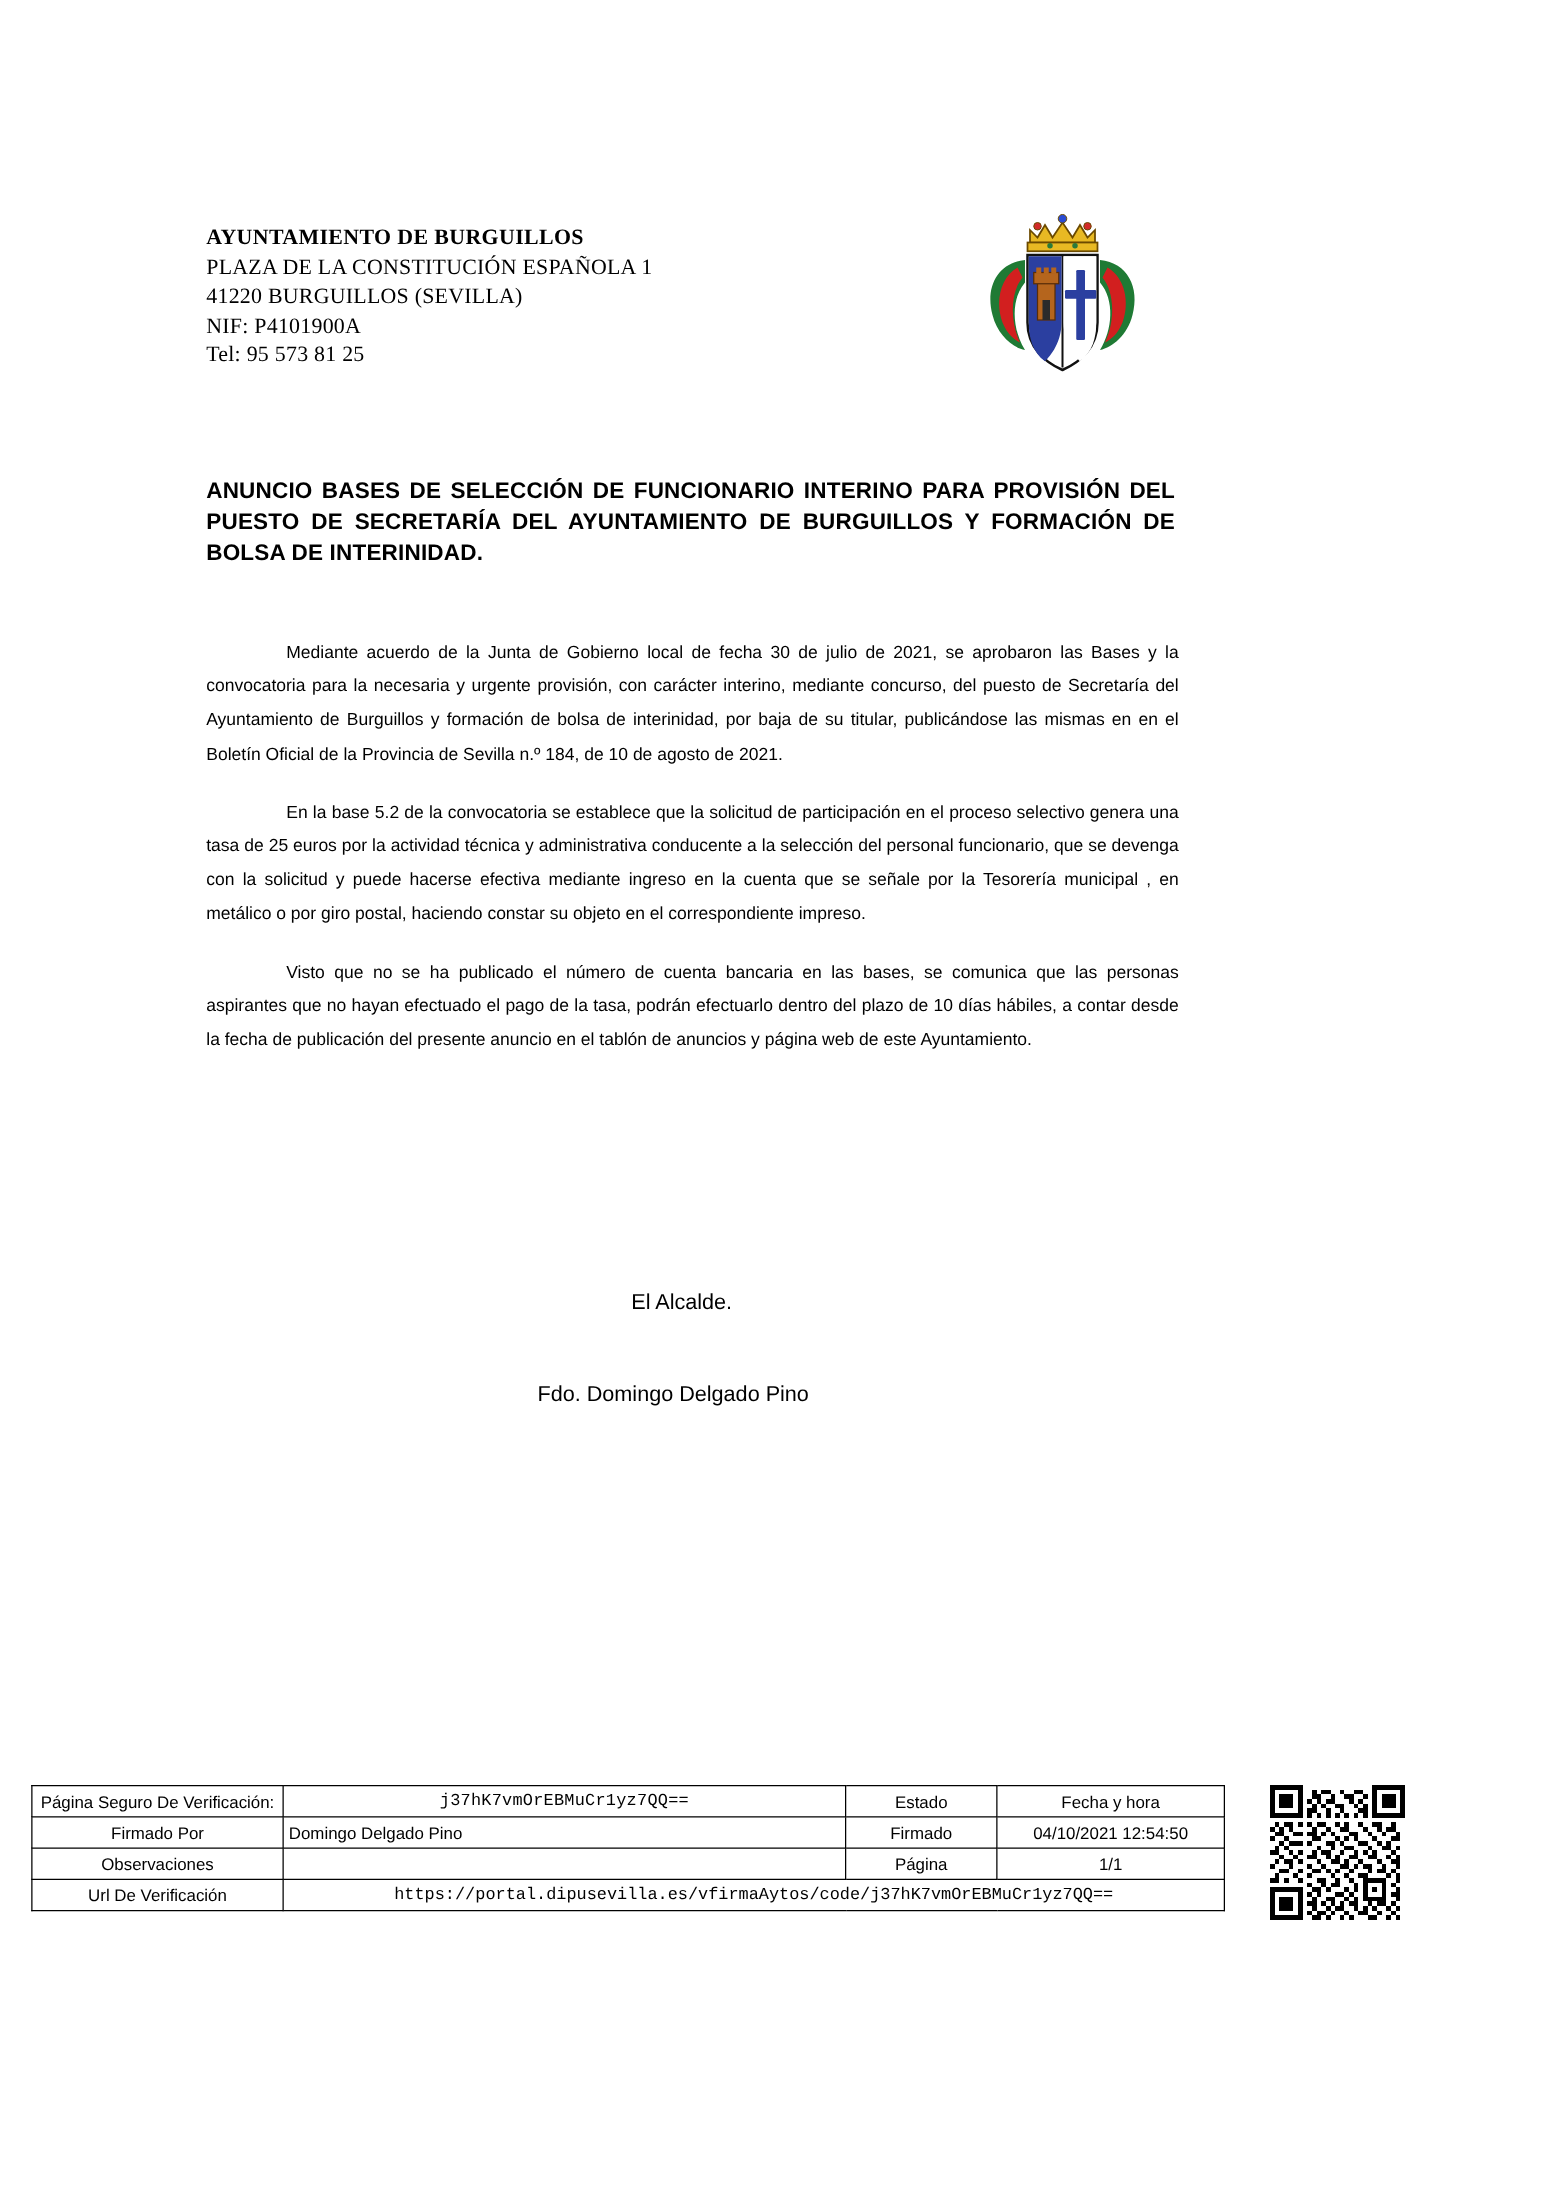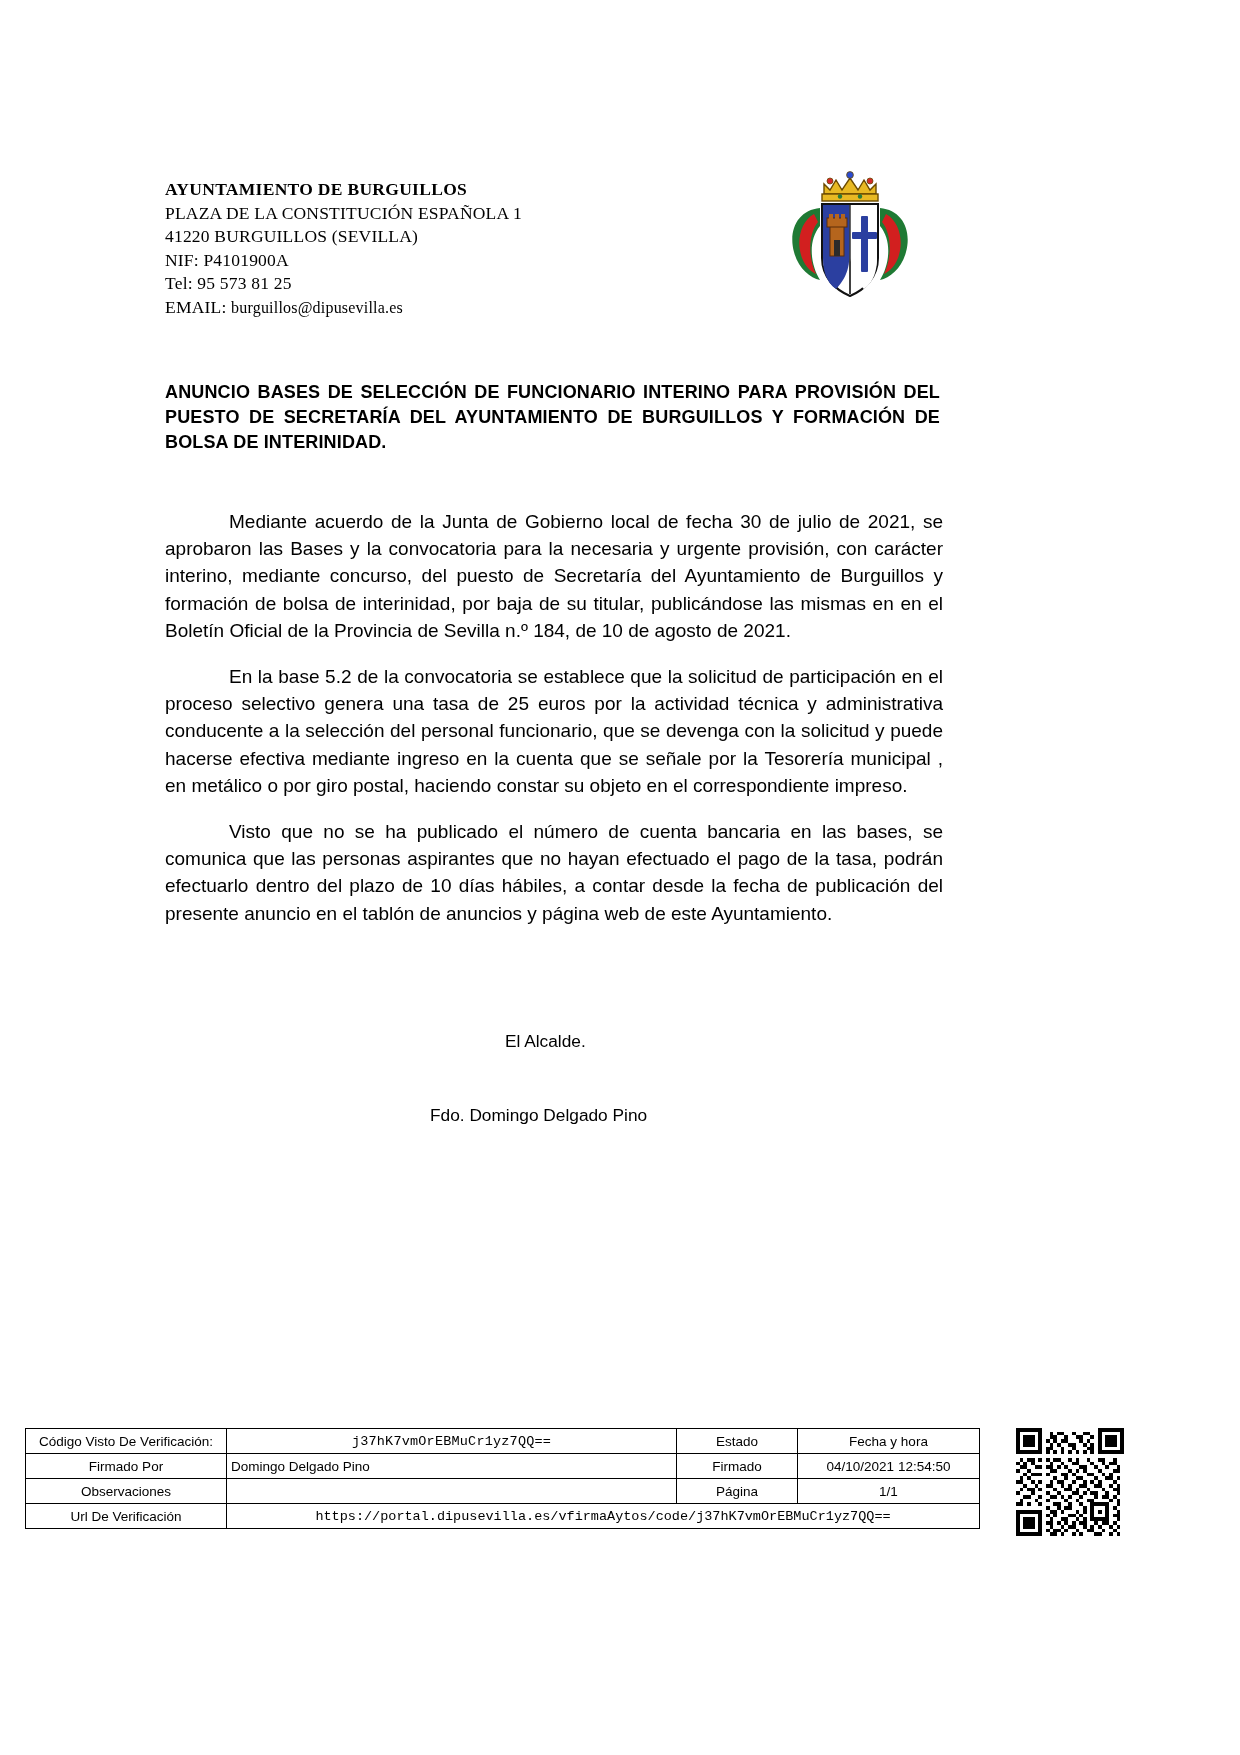--- a/index.html
+++ b/index.html
@@ -61,21 +61,21 @@
   }
 
   
   .body-block {
     position: absolute;
     left: 165px;
     top: 508px;
     width: 778px;
   }
   .para {
-    font-size: 19px;
+    font-size: 14px;
     line-height: 27.2px;
     text-align: justify;
     text-indent: 64px;
     margin: 0 0 19px 0;
   }
   .para.last { margin-bottom: 0; }
   .para b { font-weight: bold; }
 
   .signoff {
     position: absolute;
@@ -154,24 +154,20 @@
 </style>
 </head>
 <body>
 
 <div class="letterhead">
   <div class="lh-line bold">AYUNTAMIENTO DE BURGUILLOS</div>
   <div class="lh-line">PLAZA DE LA CONSTITUCIÓN ESPAÑOLA 1</div>
   <div class="lh-line">41220  BURGUILLOS   (SEVILLA)</div>
   <div class="lh-line">NIF: P4101900A</div>
   <div class="lh-line">Tel: 95 573 81 25</div>
-  <div class="lh-line">
-    <span class="email-label">EMAIL:</span>
-    <span class="email-value">burguillos@dipusevilla.es</span>
-  </div>
 </div>
 
 <div class="crest">
   <svg viewBox="0 0 140 150" width="140" height="150" aria-hidden="true">
 
     <g>
       <path d="M44 34 L44 24 L50 30 L56 20 L62 30 L70 18 L78 30 L84 20 L90 30 L96 24 L96 34 Z" fill="#e8b923" stroke="#6b4a00" stroke-width="1.4"></path>
       <rect x="42" y="34" width="56" height="7" fill="#e8b923" stroke="#6b4a00" stroke-width="1.4"></rect>
       <circle cx="50" cy="21" r="3" fill="#d22a2a" stroke="#6b4a00" stroke-width="0.8"></circle>
       <circle cx="70" cy="15" r="3.4" fill="#2a4bd2" stroke="#6b4a00" stroke-width="0.8"></circle>
@@ -218,21 +214,21 @@
 
 <div class="signoff">
   <div class="alcalde">El Alcalde.</div>
   <div class="fdo">Fdo. Domingo Delgado Pino</div>
 </div>
 
 <div class="csv-wrap">
   <table class="csv">
     <tbody>
       <tr>
-        <td class="lbl">Código Visto De Verificación:</td>
+        <td class="lbl">Página Seguro De Verificación:</td>
         <td class="val">j37hK7vmOrEBMuCr1yz7QQ==</td>
         <td class="estado-lbl">Estado</td>
         <td class="fecha-lbl">Fecha y hora</td>
       </tr>
       <tr>
         <td class="lbl">Firmado Por</td>
         <td class="val-left">Domingo Delgado Pino</td>
         <td class="estado-val">Firmado</td>
         <td class="fecha-val">04/10/2021 12:54:50</td>
       </tr>

